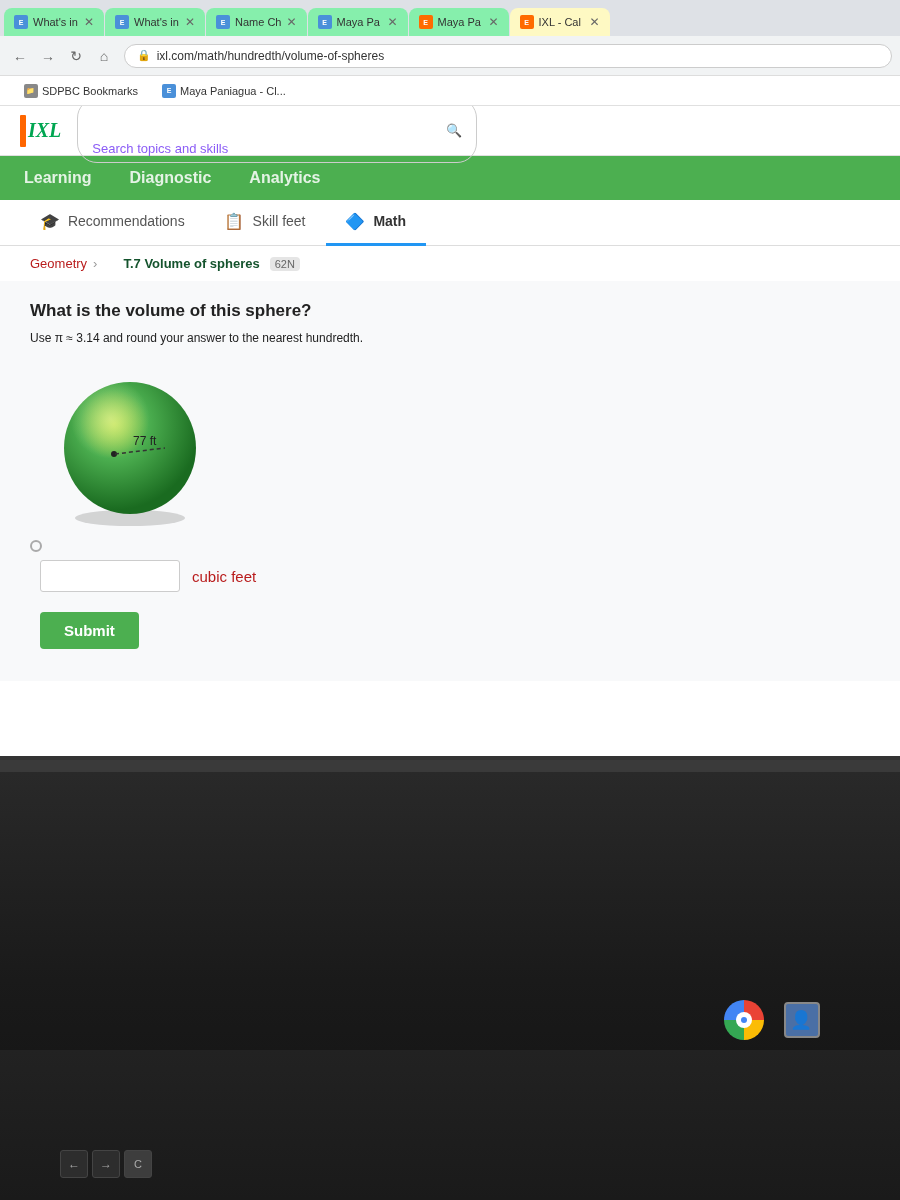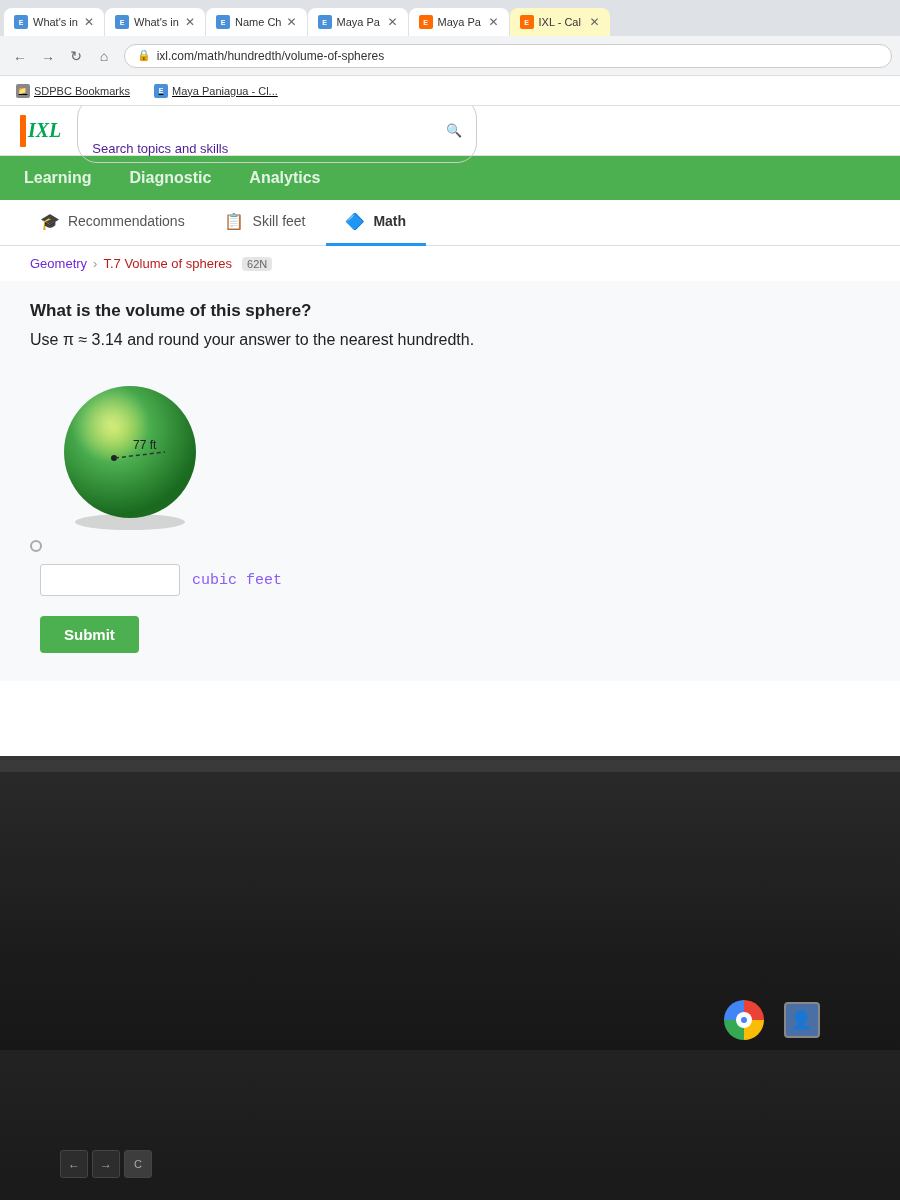--- a/index.html
+++ b/index.html
@@ -39,21 +39,21 @@
       background: #dee1e6;
       height: 36px;
       padding-top: 6px;
       padding-left: 4px;
       gap: 1px;
     }
 
     .tab {
       display: flex;
       align-items: center;
-      background: #ffffff;
+      background: #86efac;
       border-radius: 8px 8px 0 0;
       padding: 0 10px;
       height: 28px;
       font-size: 11px;
       color: #333;
       gap: 5px;
       cursor: pointer;
       min-width: 100px;
       max-width: 155px;
       position: relative;
@@ -140,26 +140,25 @@
       align-items: center;
       gap: 6px;
     }
 
     .lock-icon { color: #555; font-size: 11px; }
 
     
     .bookmarks-bar {
       display: flex;
       align-items: center;
-      padding: 4px 10px;
+      padding: 4px 18px;
       gap: 12px;
       background: #fff;
       border-bottom: 1px solid #e0e0e0;
       height: 30px;
-      text-decoration: underline;
     }
 
     .bookmark-item {
       display: flex;
       align-items: center;
       gap: 4px;
       font-size: 11px;
       color: #333;
       cursor: pointer;
       padding: 2px 6px;
@@ -227,21 +226,21 @@
       border-radius: 20px;
       padding: 6px 14px;
       font-size: 13px;
       color: #999;
       display: flex;
       align-items: center;
       gap: 8px;
     }
 
     .search-text {
-      color: #4c1d95;
+      color: #8b5cf6;
       font-size: 13px;
       margin-top: 36px;
     }
 
     .ixl-search-q {
       margin-left: auto;
       color: #555;
     }
 
     
@@ -298,28 +297,28 @@
     .breadcrumb {
       display: flex;
       align-items: center;
       padding: 10px 30px;
       font-size: 13px;
       color: #555;
       gap: 6px;
     }
 
     .breadcrumb-link {
-      color: #6d28d9;
+      color: #b91c1c;
       cursor: pointer;
       text-decoration: none;
     }
 
     .breadcrumb-separator { color: #999; }
 
-    .breadcrumb-current { color: #b91c1c; font-weight: normal; }
+    .breadcrumb-current { color: #14532d; font-weight: bold; margin-left: 20px; }
 
     .breadcrumb-badge {
       background: #e5e5e5;
       border-radius: 4px;
       padding: 1px 5px;
       font-size: 11px;
       color: #666;
       margin-left: 4px;
     }
 
@@ -331,21 +330,21 @@
     }
 
     .question-text {
       font-size: 17px;
       color: #222;
       font-weight: bold;
       margin-bottom: 10px;
     }
 
     .question-hint {
-      font-size: 16px;
+      font-size: 12px;
       color: #222;
       margin-bottom: 25px;
     }
 
     
     .sphere-container {
       display: flex;
       align-items: center;
       justify-content: flex-start;
       margin-bottom: 30px;
@@ -376,22 +375,21 @@
       width: 140px;
       height: 32px;
       border: 1px solid #ccc;
       border-radius: 3px;
       padding: 4px 8px;
       font-size: 14px;
     }
 
     .answer-unit {
       font-size: 15px;
-      color: #8b5cf6;
-      font-family: Liberation Mono, monospace;
+      color: #b91c1c;
     }
 
     
     .submit-btn {
       background: #4CAF50;
       color: white;
       border: none;
       border-radius: 4px;
       padding: 10px 24px;
       font-size: 15px;

